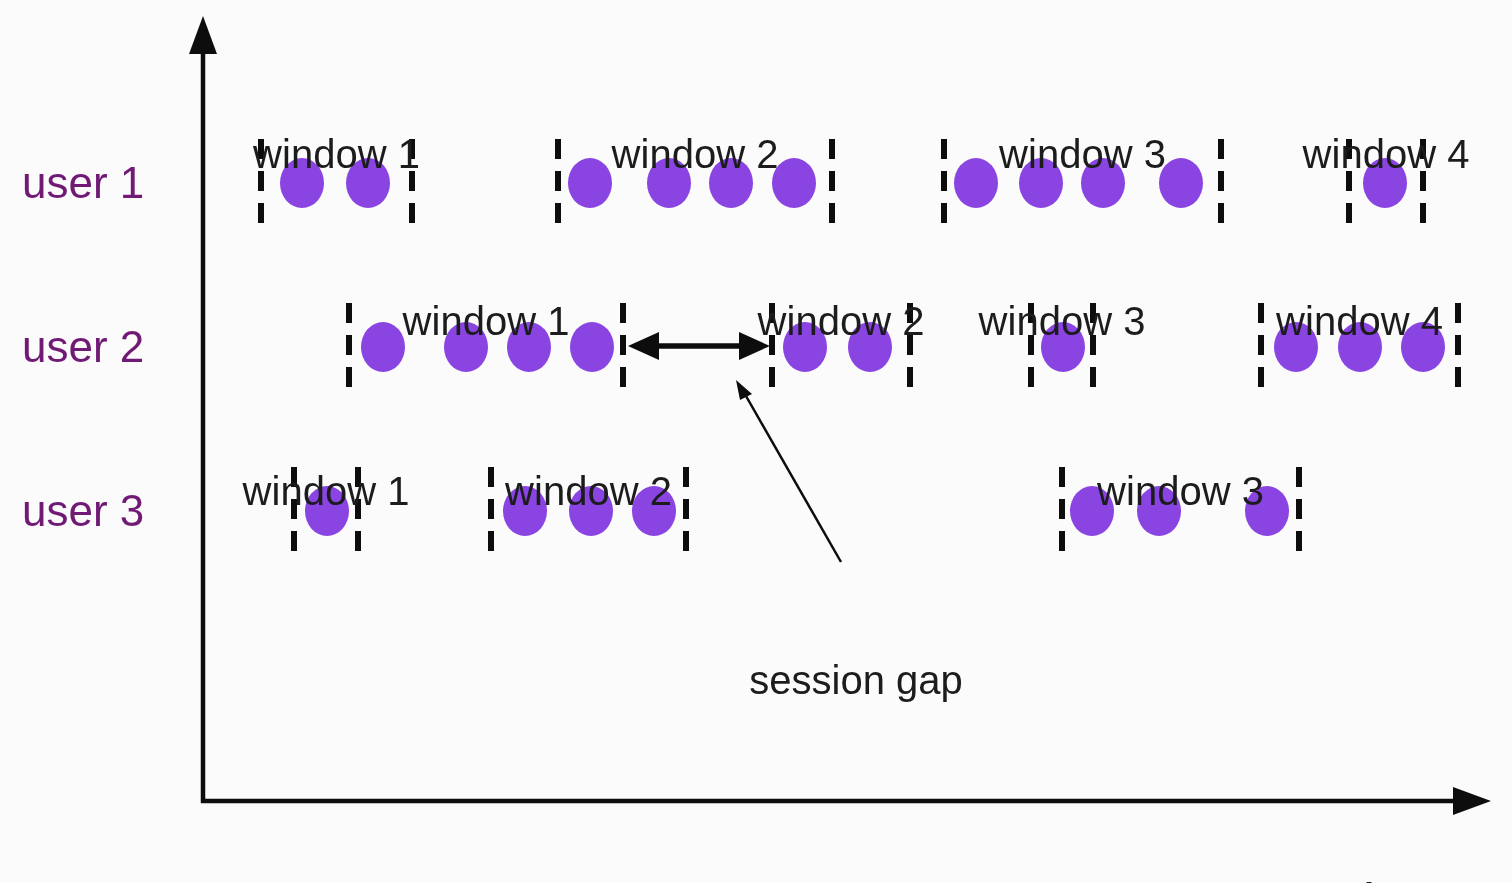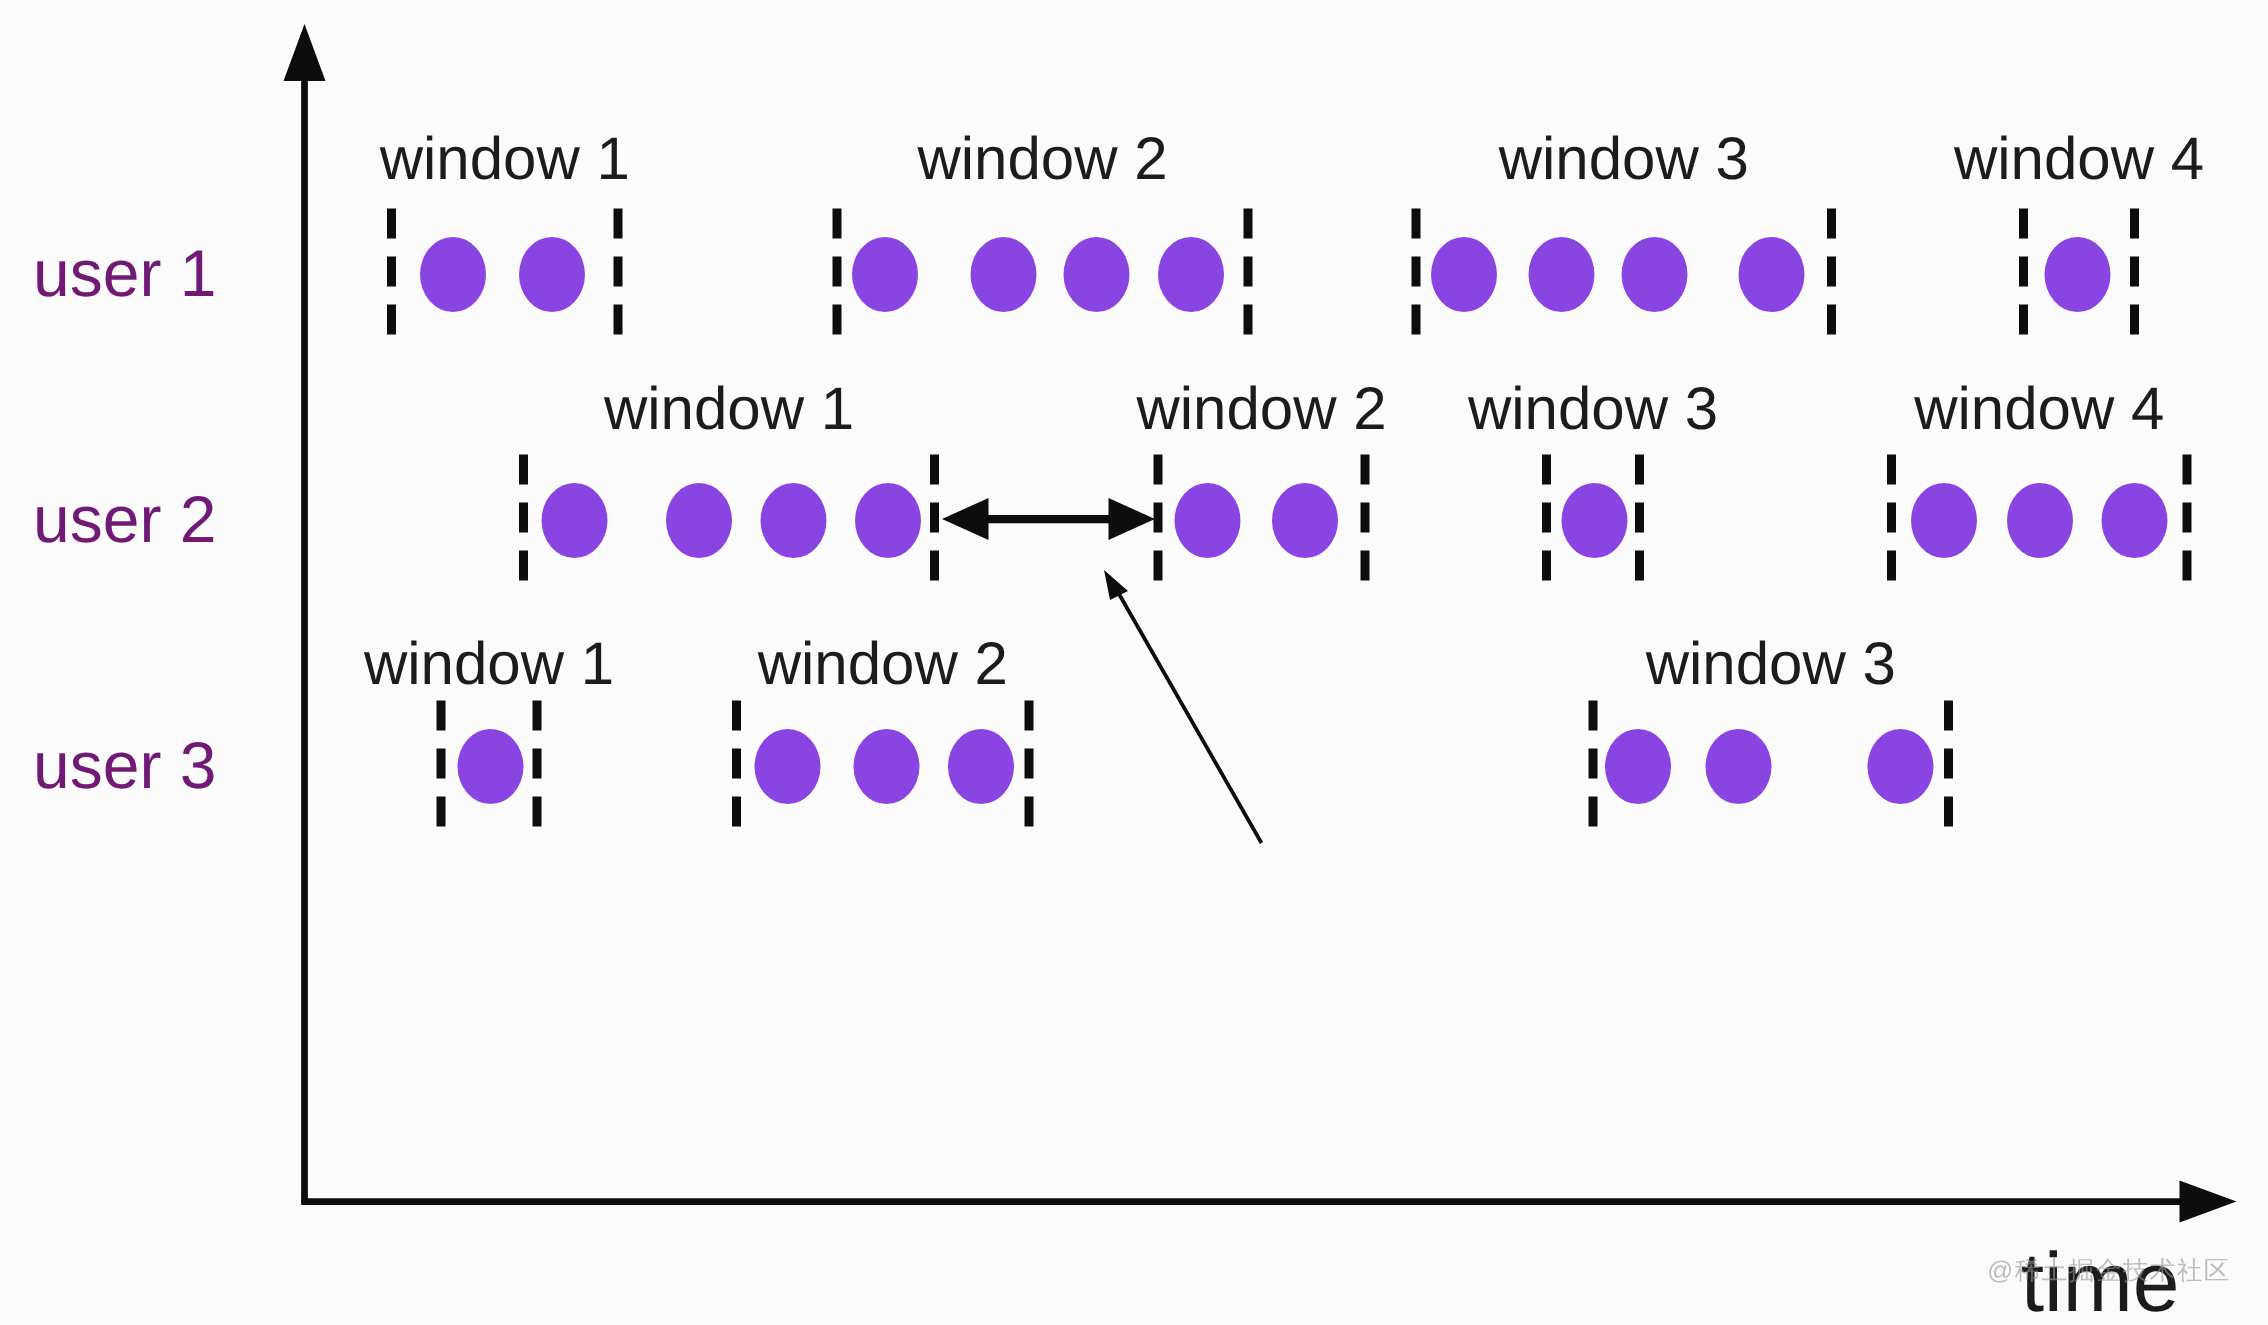--- a/index.html
+++ b/index.html
@@ -10,20 +10,21 @@
     overflow:hidden;
     font-family:"Liberation Sans","DejaVu Sans",sans-serif;
   }
   .overlay{position:absolute;left:0;top:0;width:1512px;height:883px;display:block;}
   .lbl{
     position:absolute;
     transform:translate(-50%,-50%);
     white-space:nowrap;
     color:#1c1c1c;
     line-height:1;
+    margin-top:48px;
   }
   .user-lbl{
     position:absolute;
     transform:translateY(-50%);
     white-space:nowrap;
     color:#701a75;
     font-size:44px;
     line-height:1;
   }
   .win-lbl{font-size:40px;}
@@ -112,17 +113,18 @@
       <div class="lbl win-lbl" style="left: 486px; top: 273px;">window 1</div>
       <div class="lbl win-lbl" style="left: 841px; top: 273px;">window 2</div>
       <div class="lbl win-lbl" style="left: 1062px; top: 273px;">window 3</div>
       <div class="lbl win-lbl" style="left: 1359.5px; top: 273px;">window 4</div>
       <div class="user-lbl" style="left: 22px; top: 511px;">user 3</div>
       <div class="lbl win-lbl" style="left: 326px; top: 443px;">window 1</div>
       <div class="lbl win-lbl" style="left: 588.5px; top: 443px;">window 2</div>
       <div class="lbl win-lbl" style="left: 1180.5px; top: 443px;">window 3</div>
     </div>
 
+  <div class="lbl gap-lbl" id="gap-label" style="left: 856px; top: 632px;">session gap</div>
 
   <div class="lbl time-lbl" id="time-label" style="left: 1400px; top: 855px;">time</div>
 
   <div class="lbl watermark" id="watermark" style="left: 1406px; top: 847px;">@稀土掘金技术社区</div>
 </div>
 
 </body></html>

